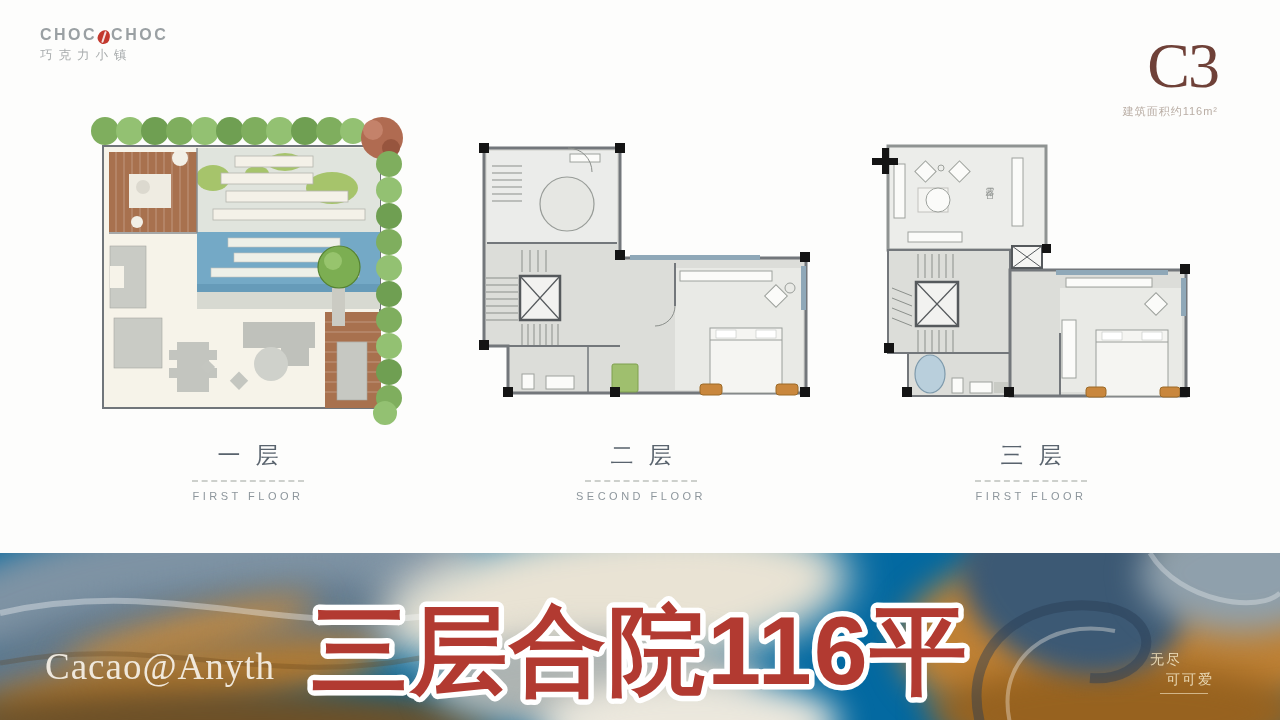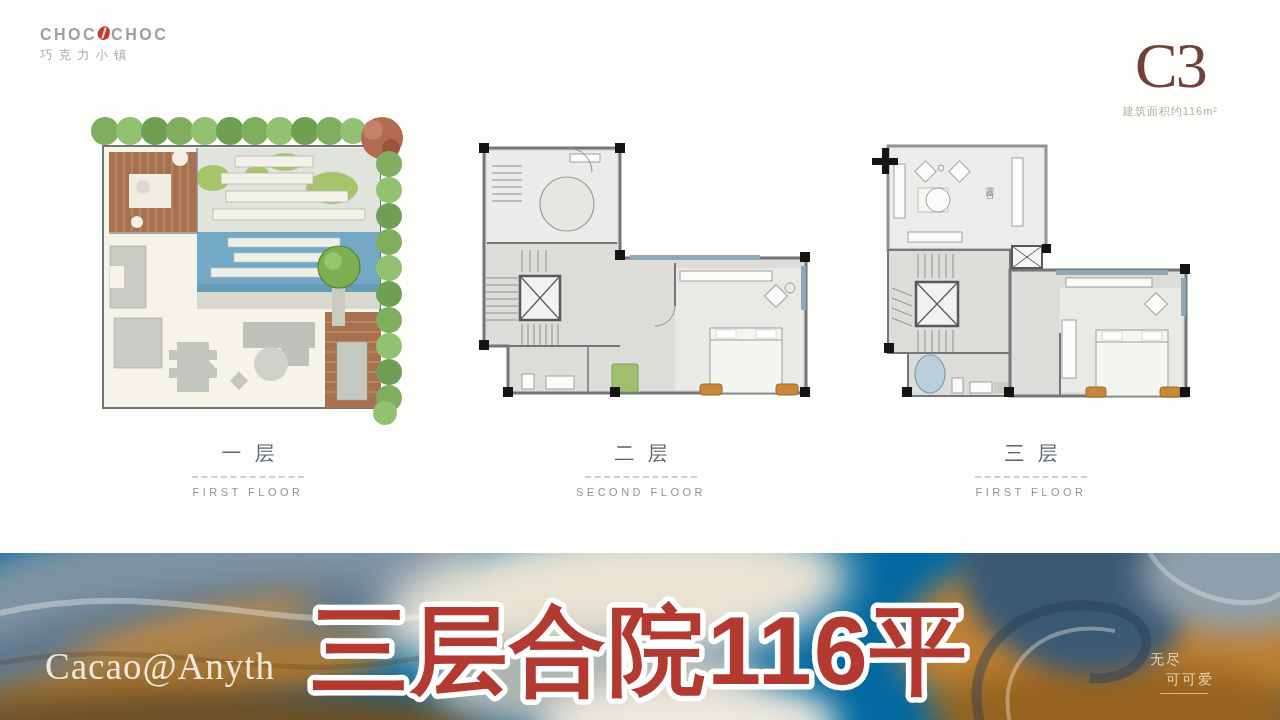--- a/index.html
+++ b/index.html
@@ -2,42 +2,42 @@
 <html style="--page-bg: #fdfdfc; --accent-red: #b23a31; --outline-white: #ffffff; --brand-gray: #9aa0a3; --bean-red: #c3392e; --c3-brown: #6f4138; --plan-floor: #f6f3e9; --pool-blue: #74a9c6; --deck-brown: #a8714e; --hedge-green: #7fae5e; --hedge-green2: #93c172; --hedge-green3: #6f9f52; --autumn-tree: #b06b51; --plan-gray: #dcddd9; --room-light: #e9eae6; --stool-orange: #c9873d; --plant-green: #9fbf6e; --tub-blue: #b9cfdc; --marble-slate: #7e93a4; --marble-navy: #3c5974; --marble-amber: #bf8134; --marble-cream: #e9e3d4; --slogan-cream: #e9d9b5;"><head>
 <meta charset="utf-8">
 <style>
   html,body{margin:0;padding:0;}
   body{width:1280px;height:720px;overflow:hidden;background:#ffffff;
        font-family:"Liberation Sans","DejaVu Sans",sans-serif;}
   .page{position:relative;width:1280px;height:720px;background:var(--page-bg,#fdfdfc);}
 
   
   .brand{position:absolute;left:40px;top:26px;}
-  .brand-row{display:flex;align-items:flex-start;font-size:16px;font-weight:700;
+  .brand-row{display:flex;align-items:flex-end;font-size:16px;font-weight:700;
              letter-spacing:2.5px;color:var(--brand-gray,#9aa0a3);}
   .bean{display:inline-block;width:12px;height:14px;margin:0 1px;
         background:var(--bean-red,#c3392e);
         border-radius:50% 50% 50% 50%/58% 58% 42% 42%;
         transform:rotate(24deg);position:relative;}
   .bean::after{content:"";position:absolute;left:5px;top:1px;width:1.5px;height:12px;
         background:rgba(255,255,255,.85);transform:rotate(-6deg);border-radius:2px;}
   .brand-sub{margin-top:3px;font-size:12.5px;color:#a7abac;letter-spacing:6px;}
 
   
-  .unit{position:absolute;right:62px;top:34px;text-align:center;}
+  .unit{position:absolute;right:62px;top:34px;text-align:right;}
   .unit-model{font-family:"Liberation Serif","DejaVu Serif",serif;
               font-size:64px;line-height:1;color:var(--c3-brown,#6f4138);
               letter-spacing:-2px;}
   .unit-area{margin-top:6px;font-size:11px;color:#b9ada4;letter-spacing:1px;}
 
   
   .plan{position:absolute;}
   .plan svg{display:block;}
   .caption{position:absolute;top:440px;width:220px;text-align:center;}
-  .cap-zh{font-size:20px;letter-spacing:.65em;text-indent:.65em;color:#59636d;}
+  .cap-zh{font-size:23px;letter-spacing:.65em;text-indent:.65em;color:#59636d;}
   .cap-div{width:112px;margin:9px auto 8px auto;border-top:2px dashed #cdd0cc;}
   .cap-en{font-size:11px;letter-spacing:3.5px;color:#8d969c;}
   .thinline{stroke:#8b8f8b;stroke-width:1;fill:none;}
   .furn{fill:#fbfbf9;stroke:#9ea29d;stroke-width:1;}
   .tick{fill:#141414;}
   .win{fill:#8fa8b8;}
 
   
   .banner{position:absolute;left:0;top:553px;width:1280px;height:167px;
           background:#0369a1;overflow:hidden;}

